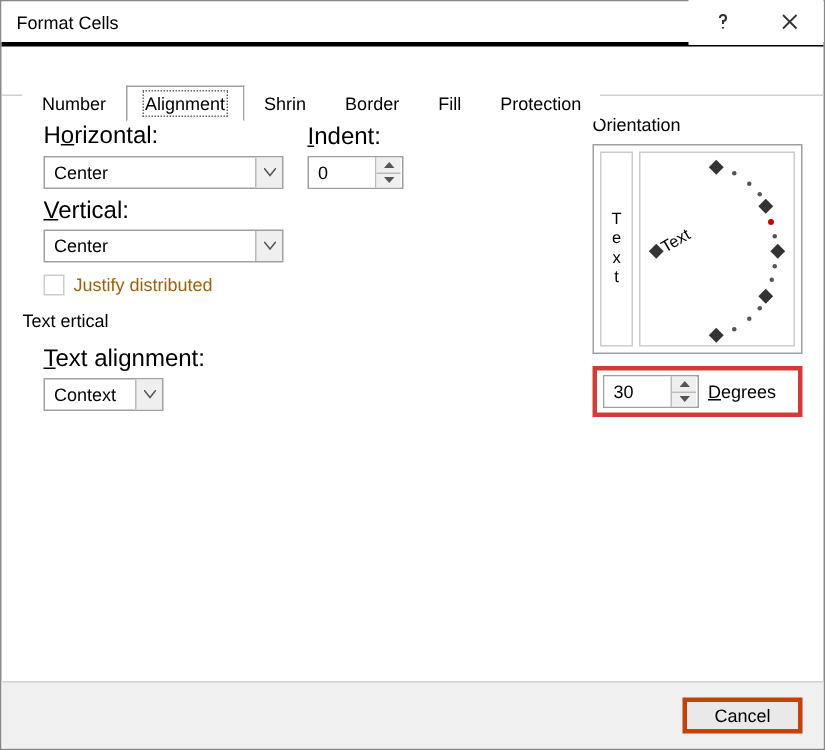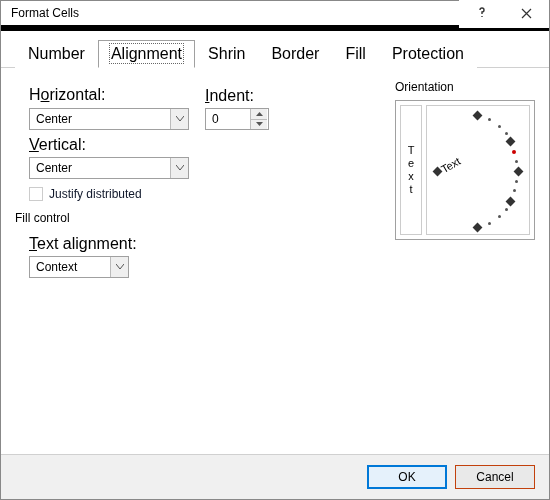--- a/index.html
+++ b/index.html
@@ -17,21 +17,21 @@
     display: flex;
     flex-direction: column;
     background: #fff;
   }
   .titlebar {
     height: 30px;
     display: flex;
     align-items: center;
     padding: 0 0 0 10px;
     background: #fff;
-    border-bottom: 6px solid #000000;
+    border-bottom: 3px solid #000000;
   }
   .titlebar .title { flex: 1; font-size: 12px; }
   .tbtn {
     width: 45px;
     height: 30px;
     display: flex;
     align-items: center;
     justify-content: center;
     font-size: 14px;
     background: #fff;
@@ -43,23 +43,23 @@
     padding: 8px 10px 0 14px;
     gap: 0;
     border-bottom: 1px solid #d0d0d0;
     position: relative;
   }
   .tab {
     padding: 4px 12px;
     border: 1px solid transparent;
     border-bottom: none;
     position: relative;
-    top: 1px;
-    background: #fff;
-    font-size: 16px;
+    top: 18px;
+    background: #fff;
+    font-size: 12px;
     color: #000;
   }
   .tab.active {
     border: 1px solid #a0a0a0;
     border-bottom: 1px solid #fff;
   }
   .tab.active .labeltxt {
     outline: 1px dotted #666;
     outline-offset: 1px;
   }
@@ -141,21 +141,21 @@
     font-size: 12px;
   }
   .checkbox {
     width: 14px;
     height: 14px;
     border: 1px solid #888;
     background: #fff;
     flex-shrink: 0;
   }
   .checkbox.disabled { border-color: #ccc; }
-  .check.disabled { color: #0f172a; }
+  .check.disabled { color: #a16207; }
   .section { margin-bottom: 10px; }
   
   .orient-box {
     border: 1px solid #a0a0a0;
     height: 140px;
     margin-bottom: 8px;
     display: flex;
     padding: 4px;
     gap: 4px;
   }
@@ -212,21 +212,21 @@
     display: flex;
     justify-content: flex-end;
     gap: 8px;
     padding: 10px 14px;
     border-top: 1px solid #d0d0d0;
     background: #f0f0f0;
   }
   .btn {
     min-width: 80px;
     height: 24px;
-    border: 1px solid #c2410c;
+    border: 3px solid #c2410c;
     background: #e9e9e9;
     display: flex;
     align-items: center;
     justify-content: center;
     font-size: 12px;
   }
   .btn.primary {
     border: 1px solid #0078d7;
     outline: 1px solid #0078d7;
     outline-offset: -2px;
@@ -308,27 +308,27 @@
           </div>
 
           <div class="check disabled" style="margin-top:8px">
             <span class="checkbox disabled"></span>
             <span>Justify distributed</span>
           </div>
         </div>
       </div>
 
       <div class="section">
-        <div class="group-title">Fill control</div>
+        <div class="group-title">Text ertical</div>
       </div>
 
       <div class="section">
         <div class="indent">
           <div class="label"><span class="u">T</span><span>ext alignment:</span></div>
-          <div class="combo" style="width:100px">
+          <div class="combo" style="width:80px">
             <div class="combo-text">Context</div>
             <div class="combo-btn">
                 <svg width="8" height="6">
                   <path d="M0 0 L4 5 L8 0" fill="none" stroke="#555"></path>
                 </svg>
               </div>
           </div>
         </div>
       </div>
 
@@ -357,25 +357,40 @@
           <span class="dot" style="left:89px;top:55px"></span>
           <span class="dot" style="left:89px;top:75px"></span>
           <span class="dot" style="left:87px;top:84px"></span>
           <span class="dot" style="left:79px;top:103px"></span>
           <span class="dot" style="left:72px;top:110px"></span>
           <span class="dot" style="left:62px;top:117px"></span>
           <span class="orient-text-lbl">Text</span>
         </div>
       </div>
 
+      <div class="highlight-box">
+        <div class="spinner" style="width:64px">
+          <input value="30" style="">
+          <div class="spinbtns">
+            <div class="spin">
+                <svg width="7" height="4">
+                  <path d="M0 4 L3.5 0 L7 4" fill="#555"></path>
+                </svg>
+              </div>
+            <div class="spin">
+                <svg width="7" height="4">
+                  <path d="M0 0 L3.5 4 L7 0" fill="#555"></path>
+                </svg>
+              </div>
+          </div>
+        </div>
+        <span class="deg-label"><span class="u">D</span><span>egrees</span></span>
+      </div>
     </div>
   </div>
 
   <div class="footer">
-    <div class="btn primary">
-        <span>OK</span>
-      </div>
     <div class="btn">
         <span>Cancel</span>
       </div>
   </div>
 
 </div>
 
 </body></html>

